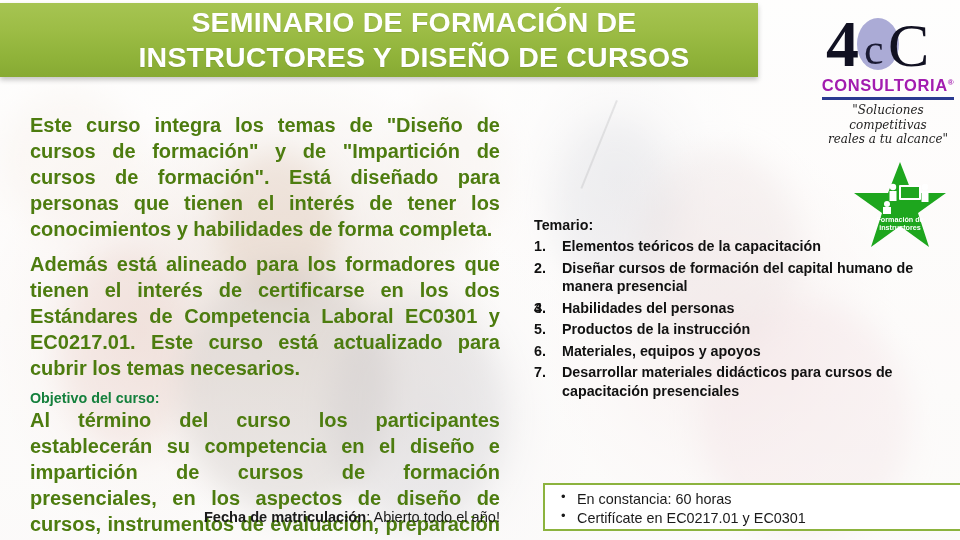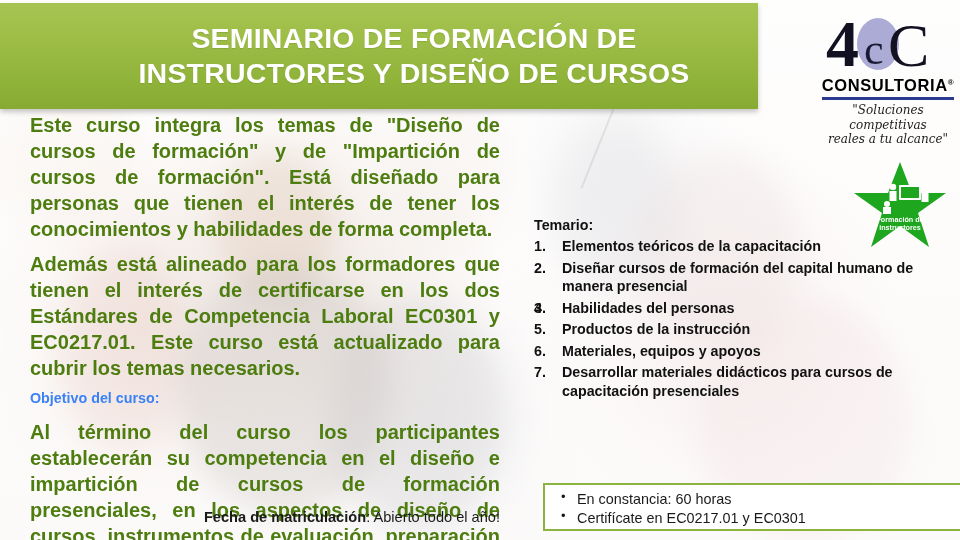--- a/index.html
+++ b/index.html
@@ -63,21 +63,21 @@
     position: absolute;
     inset: 0;
     background: linear-gradient(180deg, rgba(255,255,255,0.60) 0%, rgba(255,255,255,0.52) 40%, rgba(255,255,255,0.58) 100%);
   }
 
   
   .title-bar {
     position: absolute;
     left: 0; top: 3px;
     width: 758px;
-    height: 106px;
+    height: 74px;
     background: linear-gradient(180deg, #a6c452 0%, #9dbd46 35%, #8fb239 75%, #87aa33 100%);
     box-shadow: 0 3px 5px rgba(0,0,0,0.22);
     display: flex;
     align-items: center;
     justify-content: center;
   }
   .title-text {
     color: #ffffff;
     font-size: 28.5px;
     font-weight: bold;
@@ -97,21 +97,21 @@
   }
   .logo-mark {
     position: relative;
     height: 76px;
   }
   .logo-consultoria {
     font-family: "Liberation Sans", sans-serif;
     font-weight: bold;
     font-size: 16.5px;
     letter-spacing: 0.6px;
-    color: #000000;
+    color: #a21caf;
     margin-top: -4px;
     position: relative;
   }
   .logo-consultoria .tm {
     font-size: 8px;
     vertical-align: super;
   }
   .logo-rule {
     height: 3px;
     background: #2a3a90;
@@ -142,22 +142,22 @@
     font-size: 20px;
     font-weight: bold;
     line-height: 1.30;
     color: #4d7c0f;
     text-align: justify;
     margin: 0 0 9px 0;
   }
   .label-line {
     font-size: 14.3px;
     font-weight: bold;
-    color: #3b82f6;
-    margin: 0 0 13px 0;
+    color: #15803d;
+    margin: 0 0 1px 0;
   }
   .fecha-line {
     position: absolute;
     left: 30px; top: 509px;
     width: 470px;
     text-align: right;
     font-size: 14.6px;
     color: #1a1a1a;
   }
   .fecha-line b { font-weight: bold; }

